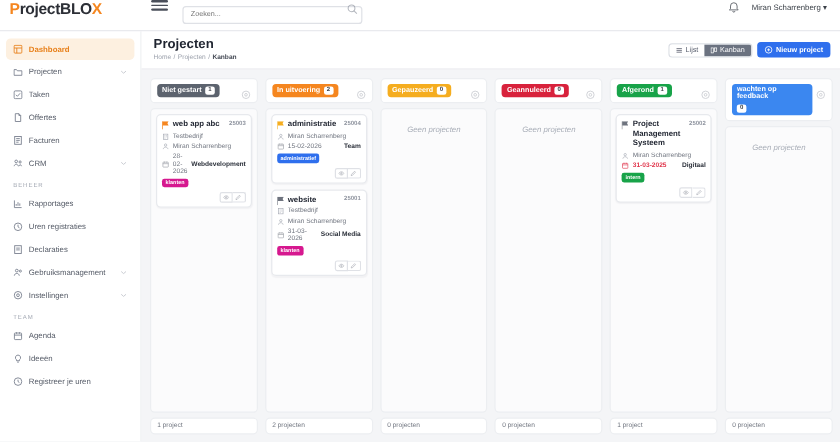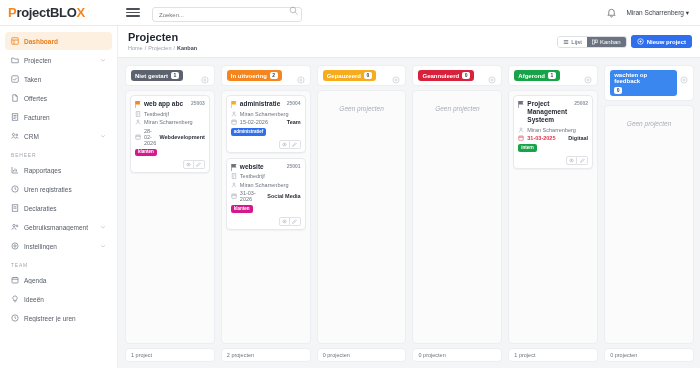--- a/index.html
+++ b/index.html
@@ -9,21 +9,21 @@
     background: #f4f5f7;
     overflow: hidden;
   }
   body { display: flex; flex-direction: column; }
 
   
   .topbar {
     height: 26px; min-height: 26px;
     background: #ffffff;
     border-bottom: 1px solid #e9eaee;
-    display: flex; align-items: center;
+    display: flex; align-items: flex-start;
     padding: 0 8px;
     position: relative; z-index: 5;
   }
   .logo { font-size: 13px; font-weight: 700; letter-spacing: -.3px; width: 112px; }
   .logo .o { color: #f5861f; }
   .logo .d { color: #2c2f36; }
   .hamburger { width: 14px; margin-left: 6px; display: flex; flex-direction: column; gap: 2px; cursor: pointer; }
   .hamburger i { display: block; height: 1.5px; background: #4a4f5a; border-radius: 1px; }
   .searchwrap { margin-left: 12px; position: relative; }
   .searchwrap input {

